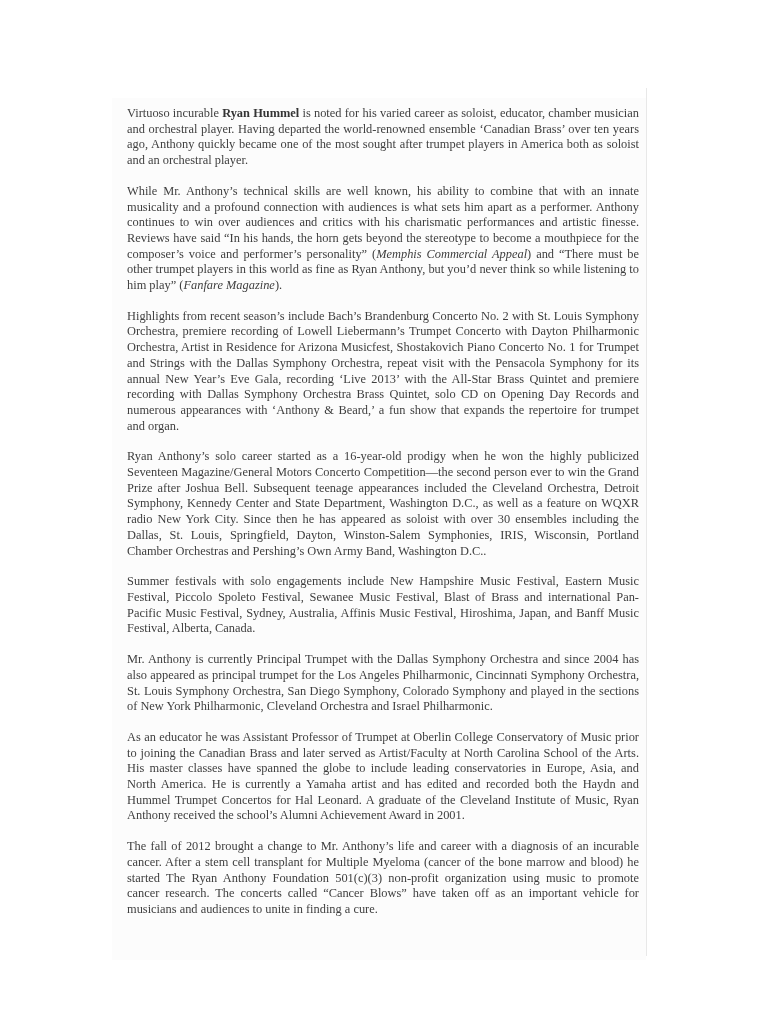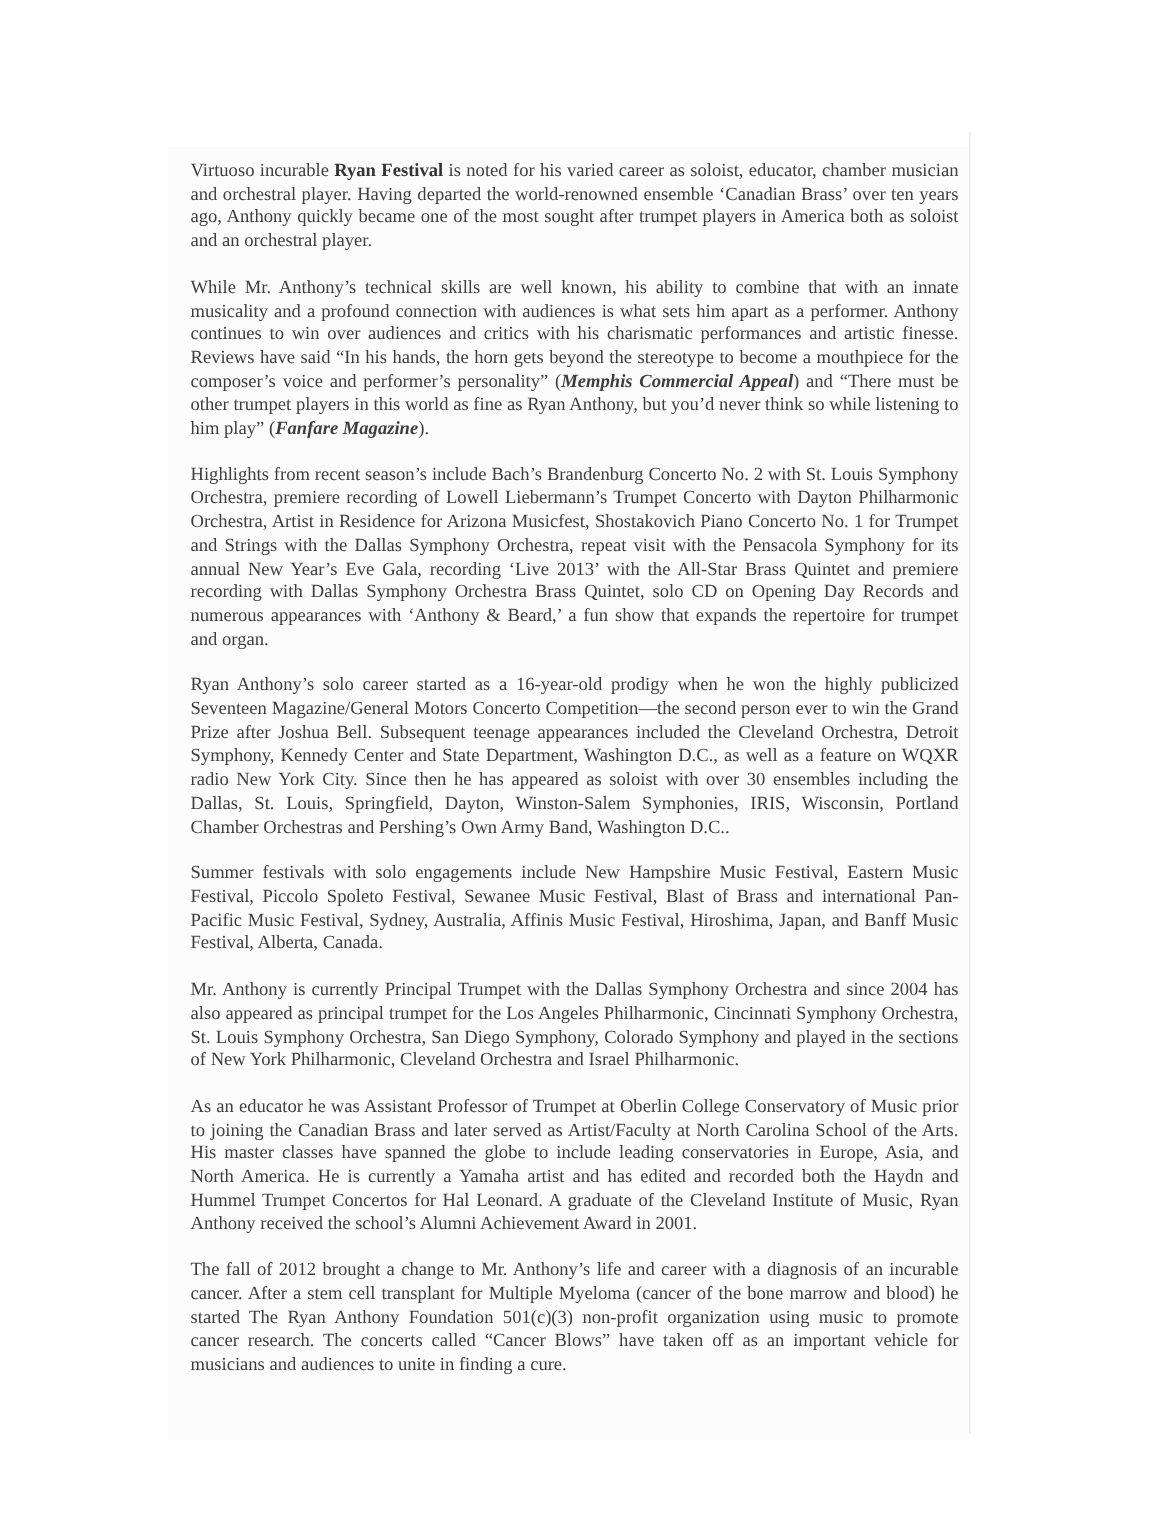--- a/index.html
+++ b/index.html
@@ -42,32 +42,32 @@
     font-size: 12.4px;
     line-height: 15.7px;
     color: #3e3e3e;
     text-align: justify;
     -webkit-font-smoothing: antialiased;
   }
   .doc p {
     margin: 0 0 15px 0;
   }
   .b { font-weight: bold; color: #343434; }
-  .i { font-style: italic; font-weight: bold; }
+  .i { font-style: italic; }
 </style>
 </head>
 <body>
 
 <div class="canvas">
   <div class="page-tint"></div>
   <div class="page-edge"></div>
 
   <div class="doc">
 
-    <p><span>Virtuoso incurable </span><span class="b">Ryan Festival</span><span> is noted for his varied career as soloist, educator, chamber musician and orchestral player. Having departed the world-renowned ensemble ‘Canadian Brass’ over ten years ago, Anthony quickly became one of the most sought after trumpet players in America both as soloist and an orchestral player.</span></p>
+    <p><span>Virtuoso incurable </span><span class="b">Ryan Hummel</span><span> is noted for his varied career as soloist, educator, chamber musician and orchestral player. Having departed the world-renowned ensemble ‘Canadian Brass’ over ten years ago, Anthony quickly became one of the most sought after trumpet players in America both as soloist and an orchestral player.</span></p>
 
     <p><span>While Mr. Anthony’s technical skills are well known, his ability to combine that with an innate musicality and a profound connection with audiences is what sets him apart as a performer. Anthony continues to win over audiences and critics with his charismatic performances and artistic finesse. Reviews have said “In his hands, the horn gets beyond the stereotype to become a mouthpiece for the composer’s voice and performer’s personality” (</span><span class="i">Memphis Commercial Appeal</span><span>) and “There must be other trumpet players in this world as fine as Ryan Anthony, but you’d never think so while listening to him play” (</span><span class="i">Fanfare Magazine</span><span>).</span></p>
 
     <p><span>Highlights from recent season’s include Bach’s Brandenburg Concerto No. 2 with St. Louis Symphony Orchestra, premiere recording of Lowell Liebermann’s Trumpet Concerto with Dayton Philharmonic Orchestra, Artist in Residence for Arizona Musicfest, Shostakovich Piano Concerto No. 1 for Trumpet and Strings with the Dallas Symphony Orchestra, repeat visit with the Pensacola Symphony for its annual New Year’s Eve Gala, recording ‘Live 2013’ with the All-Star Brass Quintet and premiere recording with Dallas Symphony Orchestra Brass Quintet, solo CD on Opening Day Records and numerous appearances with ‘Anthony &amp; Beard,’ a fun show that expands the repertoire for trumpet and organ.</span></p>
 
     <p><span>Ryan Anthony’s solo career started as a 16-year-old prodigy when he won the highly publicized Seventeen Magazine/General Motors Concerto Competition—the second person ever to win the Grand Prize after Joshua Bell. Subsequent teenage appearances included the Cleveland Orchestra, Detroit Symphony, Kennedy Center and State Department, Washington D.C., as well as a feature on WQXR radio New York City. Since then he has appeared as soloist with over 30 ensembles including the Dallas, St. Louis, Springfield, Dayton, Winston-Salem Symphonies, IRIS, Wisconsin, Portland Chamber Orchestras and Pershing’s Own Army Band, Washington D.C..</span></p>
 
     <p><span>Summer festivals with solo engagements include New Hampshire Music Festival, Eastern Music Festival, Piccolo Spoleto Festival, Sewanee Music Festival, Blast of Brass and international Pan-Pacific Music Festival, Sydney, Australia, Affinis Music Festival, Hiroshima, Japan, and Banff Music Festival, Alberta, Canada.</span></p>
 
     <p><span>Mr. Anthony is currently Principal Trumpet with the Dallas Symphony Orchestra and since 2004 has also appeared as principal trumpet for the Los Angeles Philharmonic, Cincinnati Symphony Orchestra, St. Louis Symphony Orchestra, San Diego Symphony, Colorado Symphony and played in the sections of New York Philharmonic, Cleveland Orchestra and Israel Philharmonic.</span></p>

